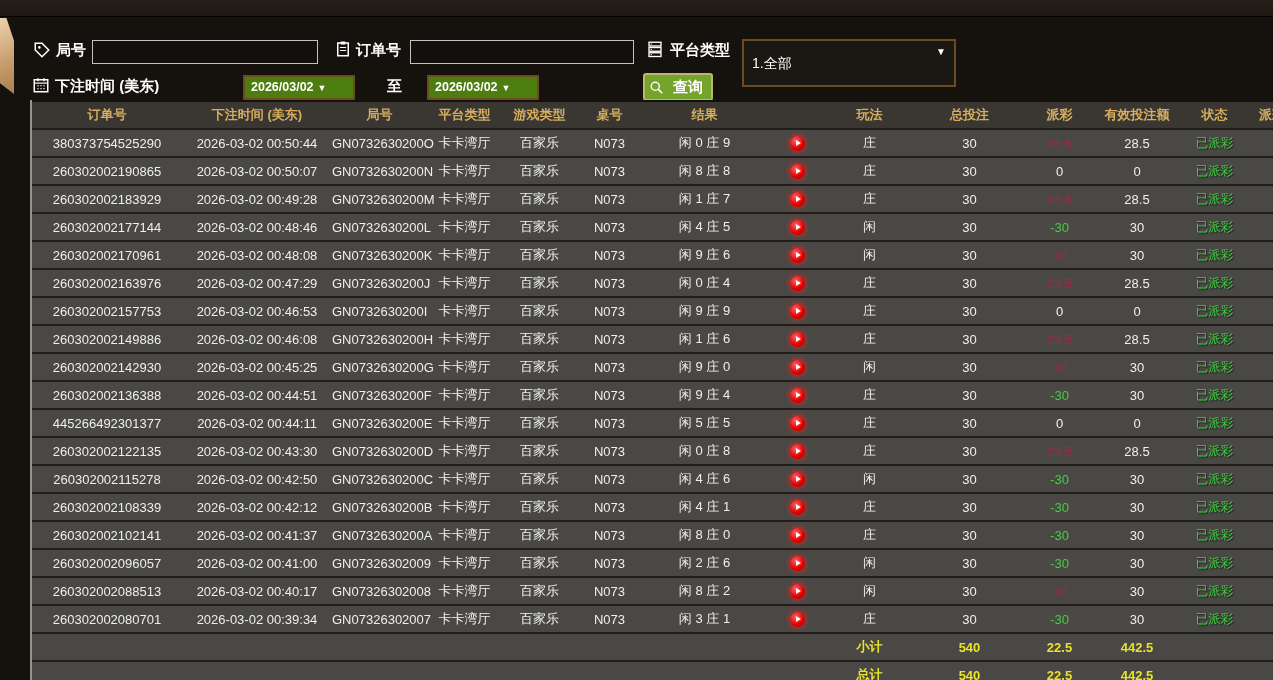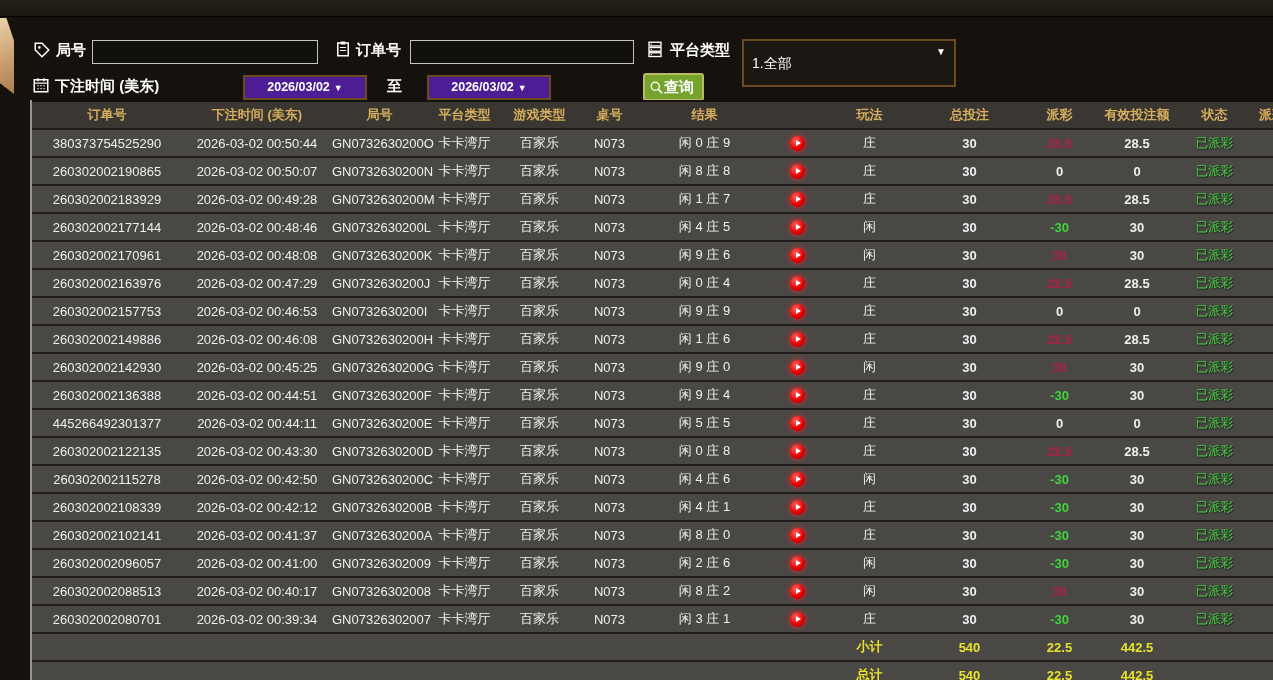--- a/index.html
+++ b/index.html
@@ -15,37 +15,37 @@
     clip-path:polygon(0 0,46% 0,100% 30%,100% 100%,0 86%);}
   
   .filters{position:absolute;left:0;top:16px;width:1273px;height:84px;}
   .flabel{position:absolute;color:#fff;font-size:15px;font-weight:bold;white-space:nowrap;}
   .ficon{position:absolute;width:18px;height:18px;}
   .tinput{position:absolute;height:22px;background:#12100c;border:1px solid #c2c2c2;
     color:#eee;font-size:13px;padding:0 4px;outline:none;}
   .dropdown{position:absolute;height:22px;background:#1b1712;border:2px solid #6d4b20;
     color:#fff;font-size:14px;line-height:22px;padding:11px 8px;cursor:pointer;}
   .dropdown .arrow{position:absolute;right:8px;top:0;font-size:10px;color:#fff;}
-  .datebtn{position:absolute;height:21px;background:#4c1d95;border:2px solid #6d4b20;
-    color:#fff;font-size:12.5px;font-weight:bold;line-height:21px;text-align:center;
-    cursor:pointer;white-space:nowrap;padding:0 12px;}
+  .datebtn{position:absolute;height:21px;background:#4d7c0f;border:2px solid #6d4b20;
+    color:#fff;font-size:12.5px;font-weight:bold;line-height:21px;
+    cursor:pointer;white-space:nowrap;padding:0 6px;}
   .datebtn .arrow{font-size:9px;margin-left:4px;}
   .querybtn{position:absolute;height:24px;background:#76a32b;border:2px solid #b9b967;
     border-radius:3px;color:#fff;font-size:15px;font-weight:bold;line-height:24px;
-    padding:0 8px 0 4px;cursor:pointer;display:flex;align-items:center;gap:0;}
+    padding:0 8px 0 4px;cursor:pointer;display:flex;align-items:center;gap:9px;}
   
   .tablewrap{position:absolute;left:30px;top:100px;width:1243px;height:580px;
     overflow:hidden;border-left:2px solid #96948f;}
   table{border-collapse:collapse;table-layout:fixed;width:1275px;}
   th,td{height:26px;padding:0;text-align:center;white-space:nowrap;overflow:visible;
     border-bottom:2px solid #211e1a;}
   thead th{background:#3a3733;color:#d6ae5d;font-size:13px;font-weight:bold;
     border-top:2px solid #14110c;}
   tbody td{background:#4a4845;color:#efefef;font-size:13px;}
-  td.num{font-weight:700;}
+  td.num{font-weight:400;}
   td.red{color:#ab2342;}
   td.green{color:#3fd33f;}
   td.status{color:#3fd33f;font-size:12.5px;text-shadow:1px 1px 1px #1c1c1c;}
   tr.totals td{color:#e8e22a;font-weight:bold;font-size:13px;}
   th.clip-head{text-align:left;padding-left:12px;}
   .play{display:inline-block;width:15px;height:15px;border-radius:50%;position:relative;
     vertical-align:middle;cursor:pointer;
     background:radial-gradient(circle at 38% 32%,#ff6060,#e80000 55%,#a80000);
     box-shadow:0 0 6px rgba(255,40,40,.85);}
   .play i{position:absolute;left:6px;top:4px;width:0;height:0;

